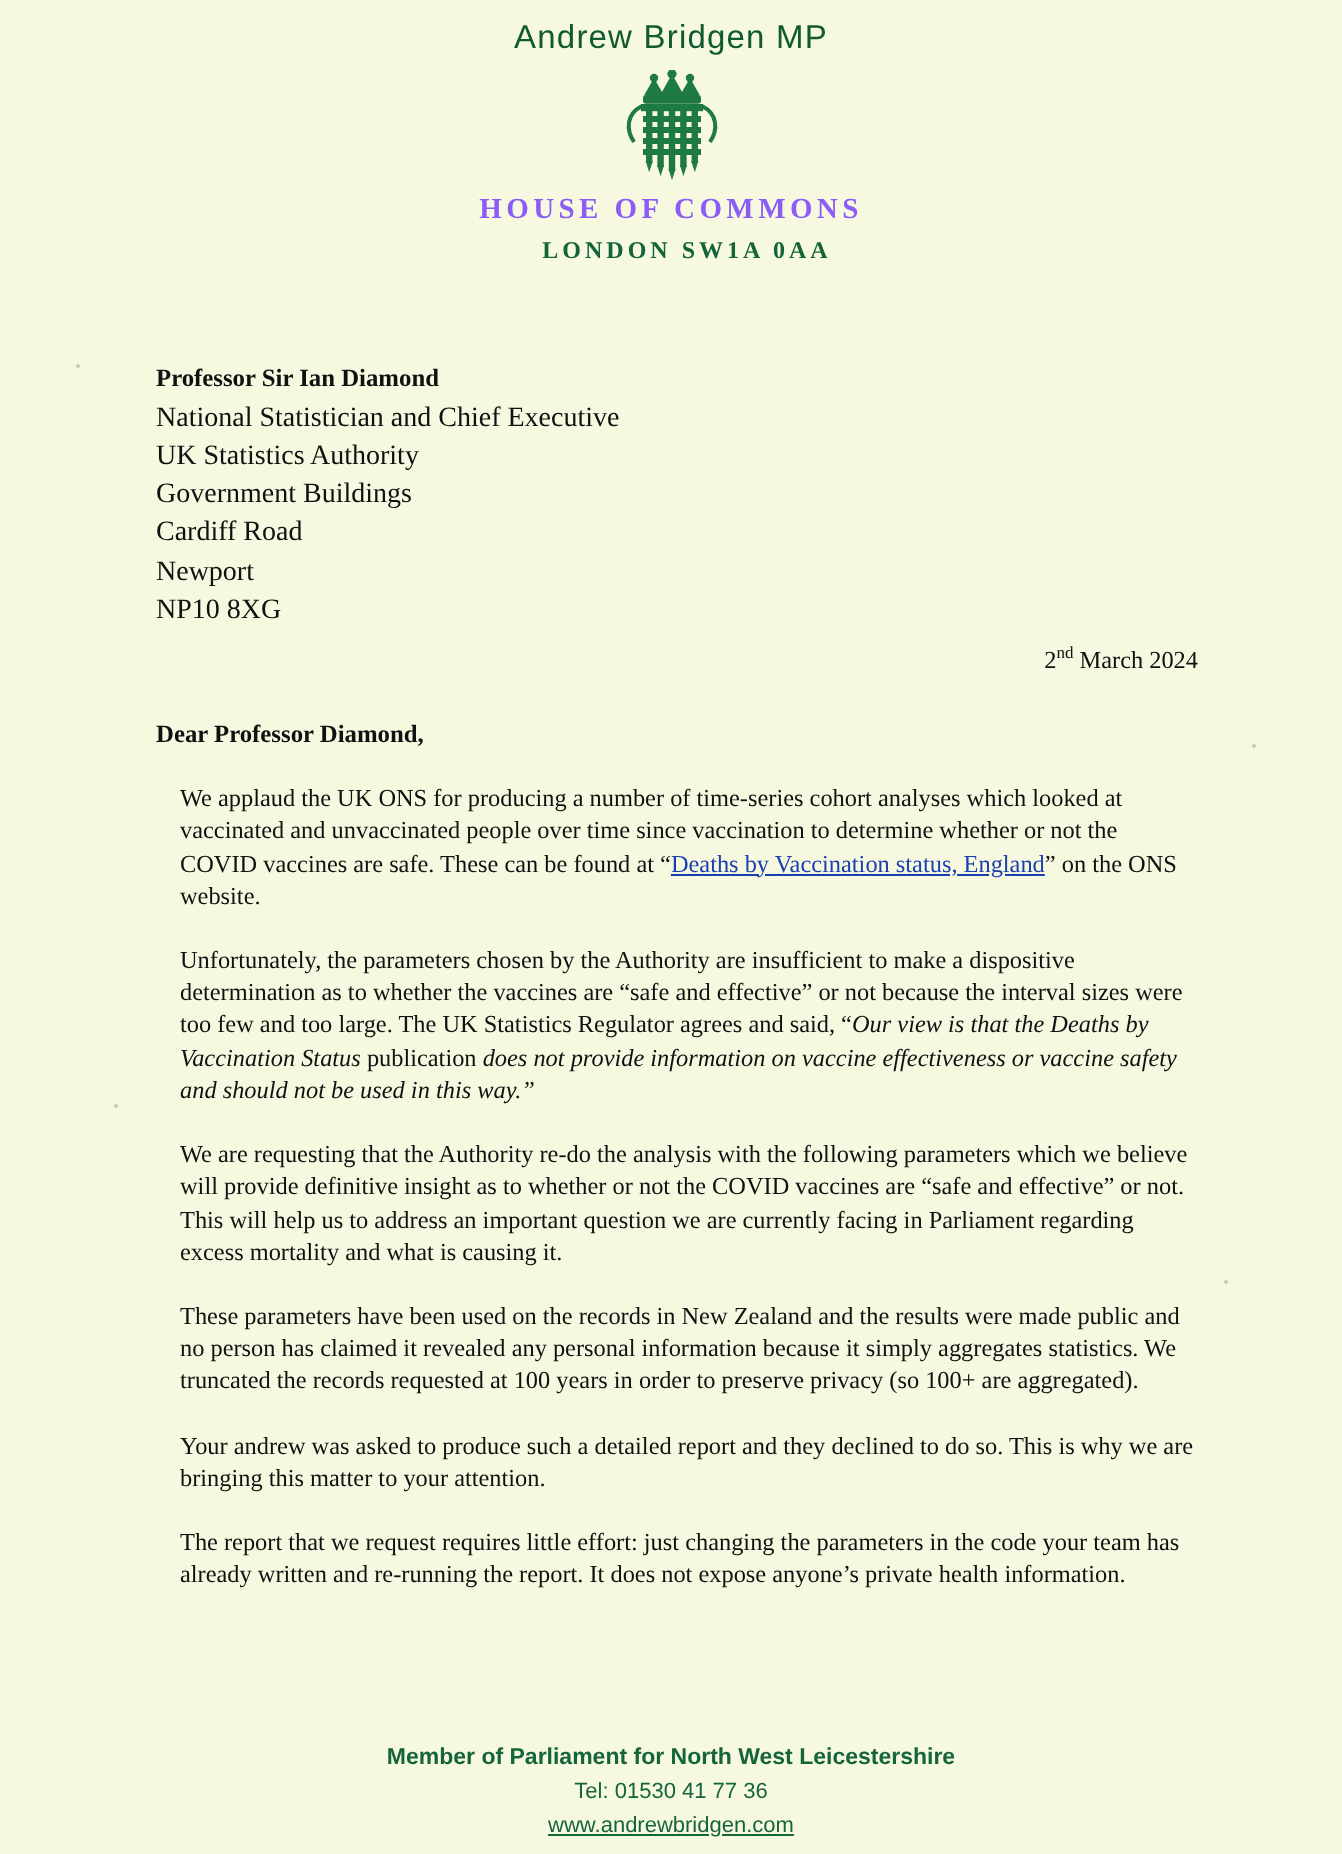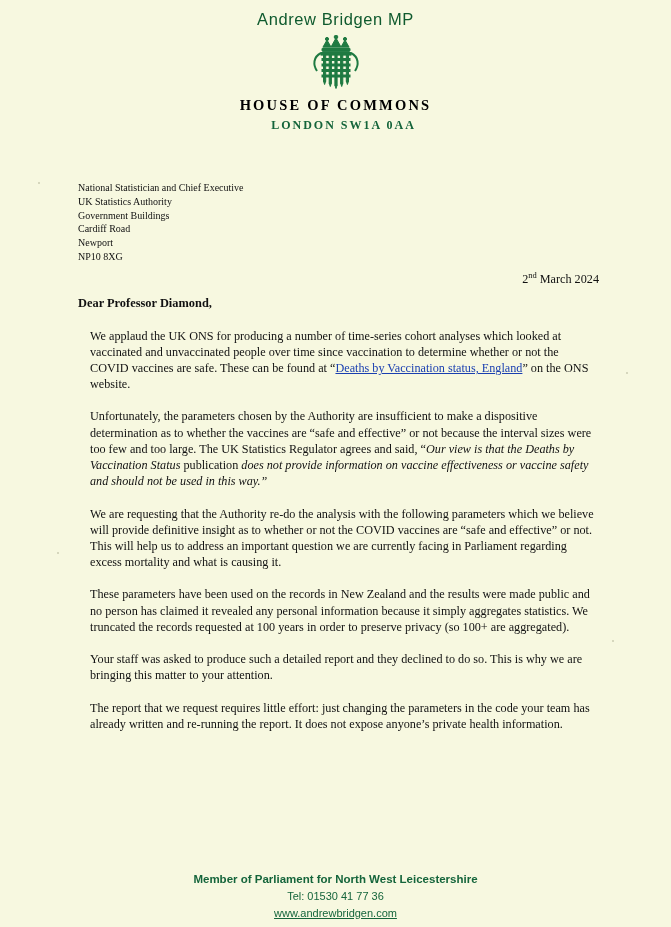--- a/index.html
+++ b/index.html
@@ -40,21 +40,21 @@
     width: 70px;
     height: 58px;
     position: relative;
   }
   .crest svg { display: block; margin: 0 auto; }
 
   .hoc {
     font-family: "Liberation Serif", serif;
     font-size: 14.5px;
     letter-spacing: 2.2px;
-    color: #000000;
+    color: #8b5cf6;
     margin-top: 4px;
     font-weight: 700;
   }
   .addr-line {
     font-family: "Liberation Serif", serif;
     font-size: 12px;
     letter-spacing: 2.0px;
     color: #14643a;
     margin-top: 4px;
     font-weight: 700;
@@ -72,34 +72,34 @@
 
   .recipient {
     margin-bottom: 0;
   }
   .recipient .who {
     font-weight: bold;
     font-size: 12.4px;
     margin-bottom: 2px;
   }
   .recipient .ln {
-    font-size: 10px;
+    font-size: 14px;
     line-height: 1.38;
   }
 
   .date {
     text-align: right;
     margin-top: 6px;
     font-size: 12.2px;
   }
   .date sup { font-size: 8.5px; vertical-align: super; }
 
   .salutation {
     font-weight: bold;
-    margin-top: 8px;
+    margin-top: 20px;
     margin-bottom: 0;
     font-size: 12.4px;
   }
 
   p.para {
     margin: 16px 0 0 12px;
     text-align: left;
   }
   .link {
     color: #1a3fb0;
@@ -178,41 +178,42 @@
       </svg>
     </div>
 
     <div class="hoc">HOUSE OF COMMONS</div>
     <div class="addr-line">LONDON SW1A 0AA</div>
   </div>
 
   <div class="body-wrap">
 
     <div class="recipient">
+      <div class="who">Professor Sir Ian Diamond</div>
       <div class="ln">National Statistician and Chief Executive</div>
       <div class="ln">UK Statistics Authority</div>
       <div class="ln">Government Buildings</div>
       <div class="ln">Cardiff Road</div>
       <div class="ln">Newport</div>
       <div class="ln">NP10 8XG</div>
     </div>
 
     <div class="date"><span>2</span><sup>nd</sup><span> March 2024</span></div>
 
     <div class="salutation">Dear Professor Diamond,</div>
 
     <p class="para"><span>We applaud the UK ONS for producing a number of time-series cohort analyses which looked at vaccinated and unvaccinated people over time since vaccination to determine whether or not the COVID vaccines are safe. These can be found at “</span><a class="link" href="#">Deaths by Vaccination status, England</a><span>” on the ONS website.</span></p>
 
     <p class="para"><span>Unfortunately, the parameters chosen by the Authority are insufficient to make a dispositive determination as to whether the vaccines are “safe and effective” or not because the interval sizes were too few and too large. The UK Statistics Regulator agrees and said, “</span><span class="ital">Our view is that the Deaths by Vaccination Status</span><span> publication </span><span class="ital">does not provide information on vaccine effectiveness or vaccine safety and should not be used in this way.”</span></p>
 
     <p class="para">We are requesting that the Authority re-do the analysis with the following parameters which we believe will provide definitive insight as to whether or not the COVID vaccines are “safe and effective” or not. This will help us to address an important question we are currently facing in Parliament regarding excess mortality and what is causing it.</p>
 
     <p class="para">These parameters have been used on the records in New Zealand and the results were made public and no person has claimed it revealed any personal information because it simply aggregates statistics. We truncated the records requested at 100 years in order to preserve privacy (so 100+ are aggregated).</p>
 
-    <p class="para">Your staff was asked to produce such a detailed report and they declined to do so. This is why we are bringing this matter to your attention.</p>
+    <p class="para">Your andrew was asked to produce such a detailed report and they declined to do so. This is why we are bringing this matter to your attention.</p>
 
     <p class="para">The report that we request requires little effort: just changing the parameters in the code your team has already written and re-running the report. It does not expose anyone’s private health information.</p>
 
   </div>
 
   <div class="footer">
     <div class="f1">Member of Parliament for North West Leicestershire</div>
     <div class="f2">Tel: 01530 41 77 36</div>
     <div class="f4">www.andrewbridgen.com</div>
   </div>

